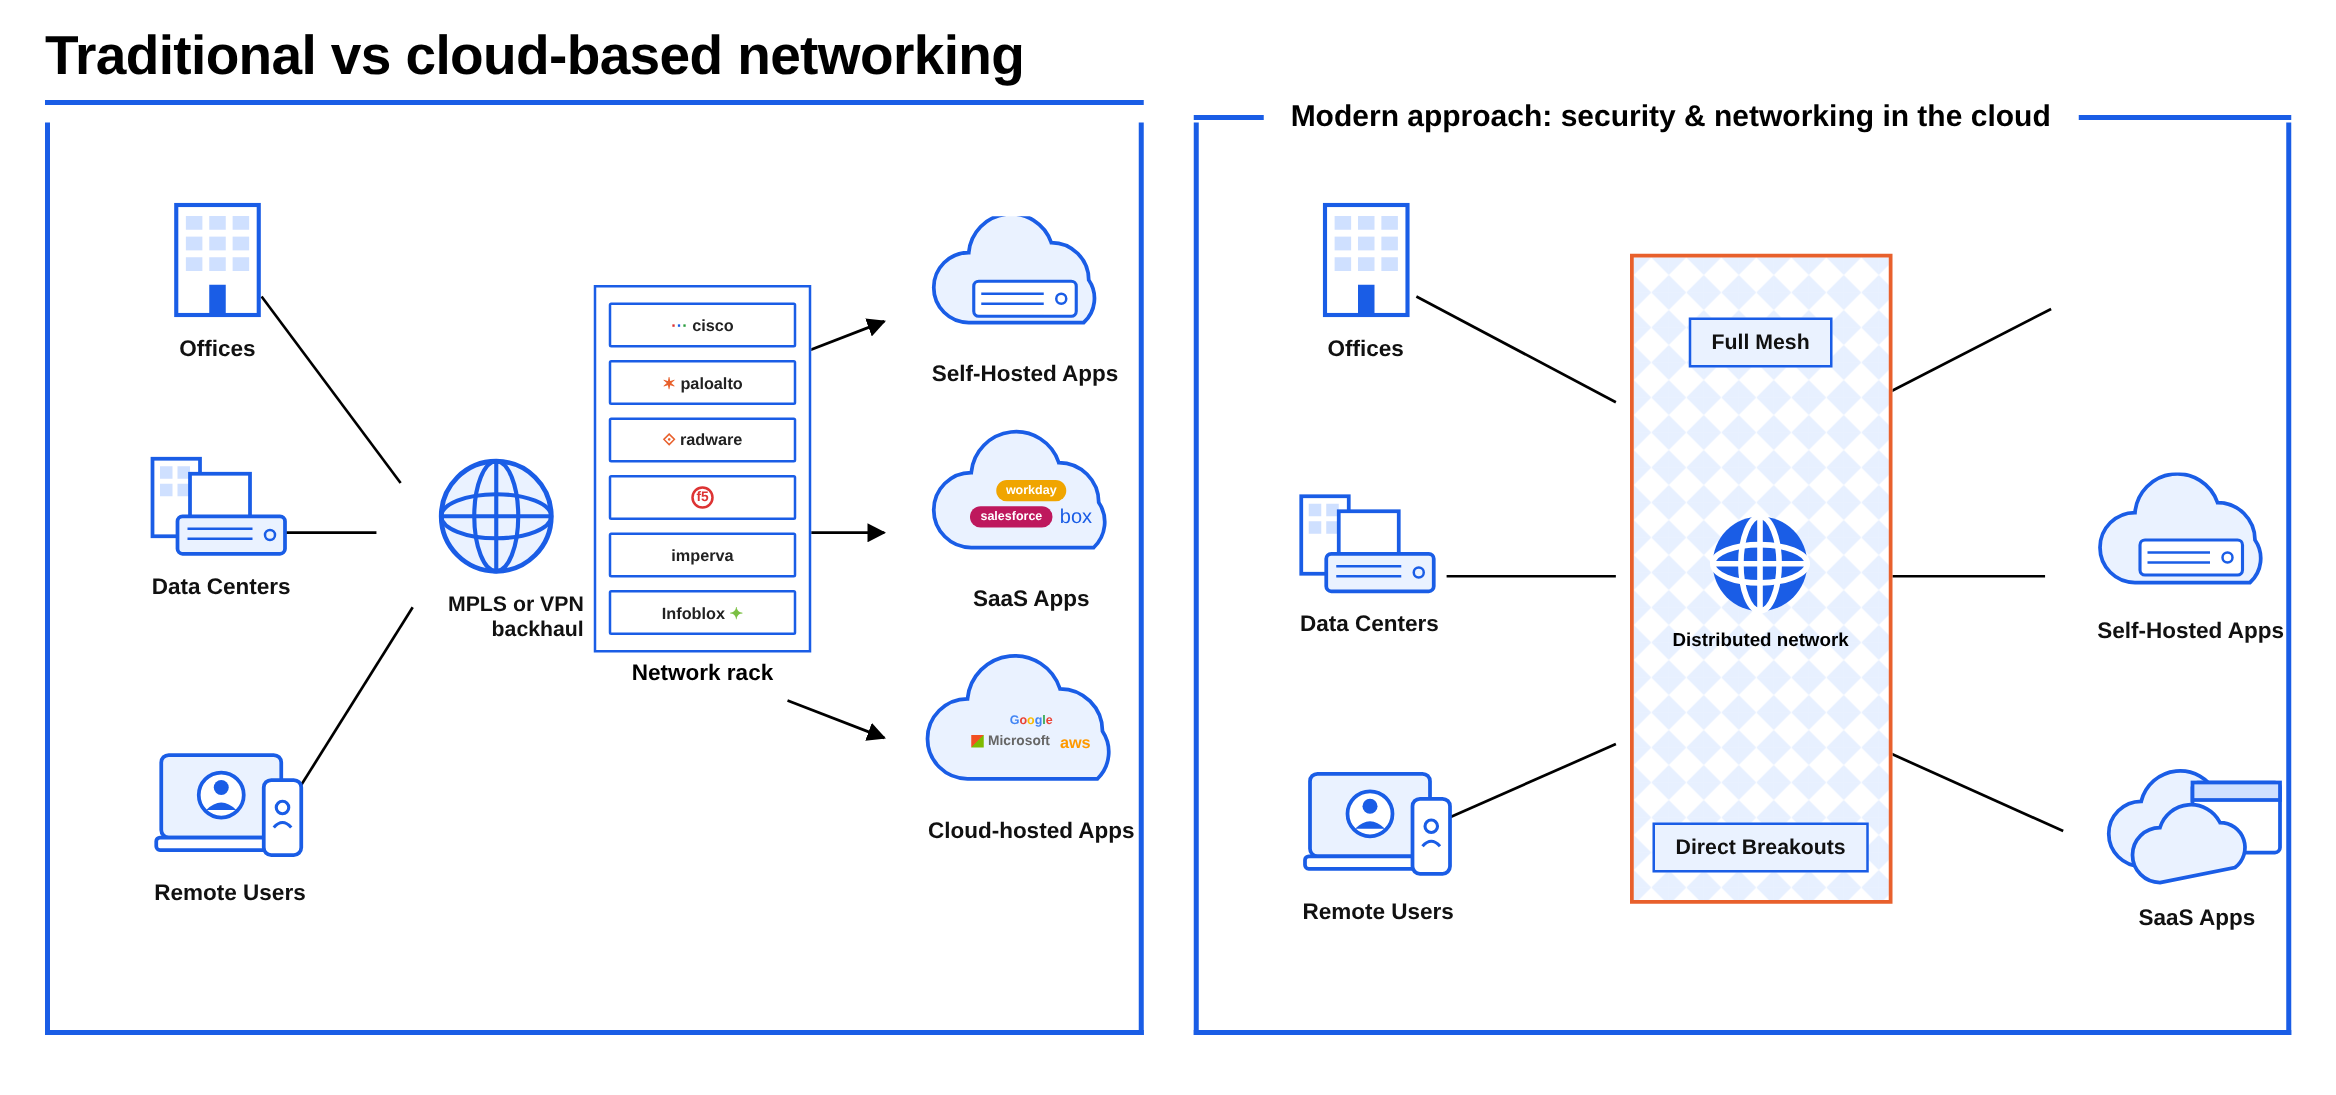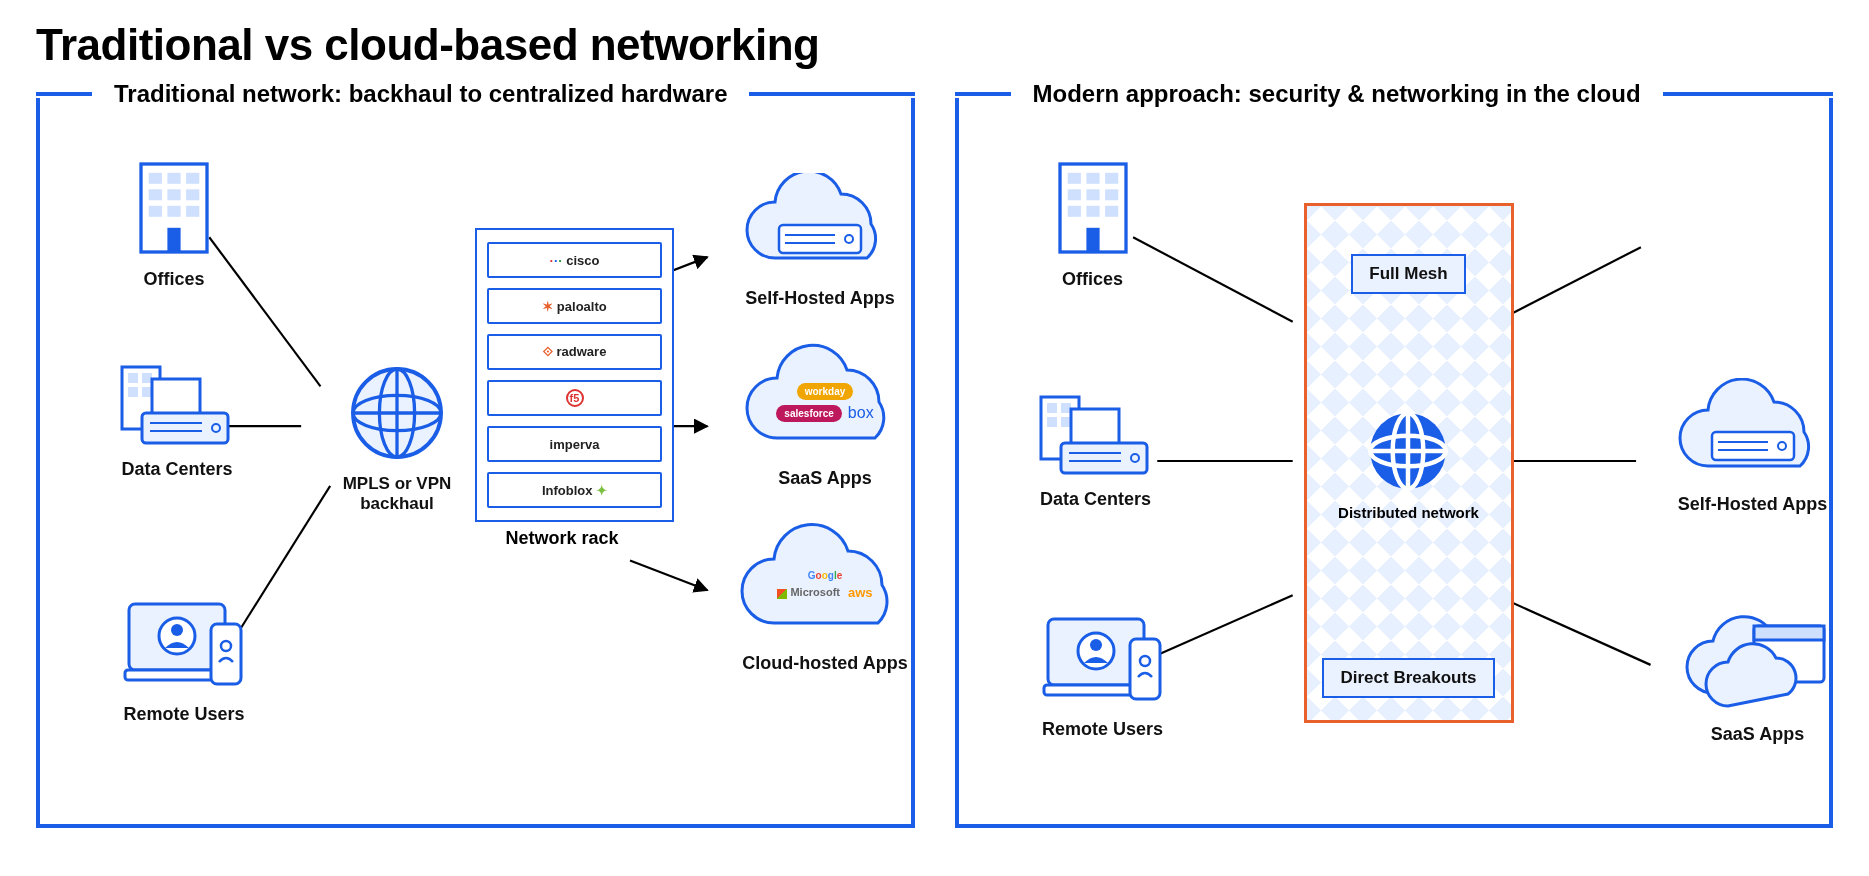--- a/index.html
+++ b/index.html
@@ -72,21 +72,21 @@
   }
   .label.small { font-size: 17px; font-weight: 700; }
 
   
   .icon svg { display: block; }
 
   
   .rack {
     position: absolute;
     z-index: 2;
-    width: 199px;
+    width: 174px;
     border: 2px solid #1a5de6;
     background: #fff;
     padding: 12px 10px;
     display: flex;
     flex-direction: column;
     gap: 10px;
   }
   .rack-slot {
     border: 2px solid #1a5de6;
     border-radius: 2px;
@@ -189,21 +189,20 @@
 </head>
 <body>
 
 <h1 class="page-title">Traditional vs cloud-based networking</h1>
 
 <div class="panels">
 
   <div class="panel">
     <div class="panel-header">
       <div class="edge left"></div>
-      <div class="title">Traditional network: backhaul to centralized hardware</div>
       <div class="edge right"></div>
     </div>
 
     <div class="canvas">
       <svg class="lines" viewBox="0 0 900 730" preserveAspectRatio="none">
         <defs>
           <marker id="arrow" viewBox="0 0 10 10" refX="9" refY="5" markerWidth="7" markerHeight="7" orient="auto-start-reverse">
             <path d="M 0 0 L 10 5 L 0 10 z" fill="#000"></path>
           </marker>
         </defs>
@@ -267,21 +266,21 @@
             <circle cx="58" cy="42" r="6" fill="#1a5de6"></circle>
             <path d="M46 60 q12 -12 24 0" fill="#1a5de6"></path>
             <rect x="92" y="36" width="30" height="60" rx="6" fill="#fff" stroke="#1a5de6" stroke-width="3"></rect>
             <circle cx="107" cy="58" r="5" fill="none" stroke="#1a5de6" stroke-width="2.5"></circle>
             <path d="M100 74 q7 -8 14 0" fill="none" stroke="#1a5de6" stroke-width="2.5"></path>
           </svg>
         </span>
         <div class="label">Remote Users</div>
       </div>
 
-      <div class="node" style="left:263px; top:260px;">
+      <div class="node" style="left:263px; top:260px;text-align:right;">
         <span class="icon">
           <svg width="110" height="110" viewBox="0 0 100 100">
             <circle cx="50" cy="50" r="40" fill="#eaf2ff" stroke="#1a5de6" stroke-width="3.5"></circle>
             <ellipse cx="50" cy="50" rx="40" ry="16" fill="none" stroke="#1a5de6" stroke-width="3"></ellipse>
             <ellipse cx="50" cy="50" rx="16" ry="40" fill="none" stroke="#1a5de6" stroke-width="3"></ellipse>
             <line x1="10" y1="50" x2="90" y2="50" stroke="#1a5de6" stroke-width="3"></line>
             <line x1="50" y1="10" x2="50" y2="90" stroke="#1a5de6" stroke-width="3"></line>
           </svg>
         </span>
         <div class="label small" style="max-width:140px;">MPLS or VPN backhaul</div>

